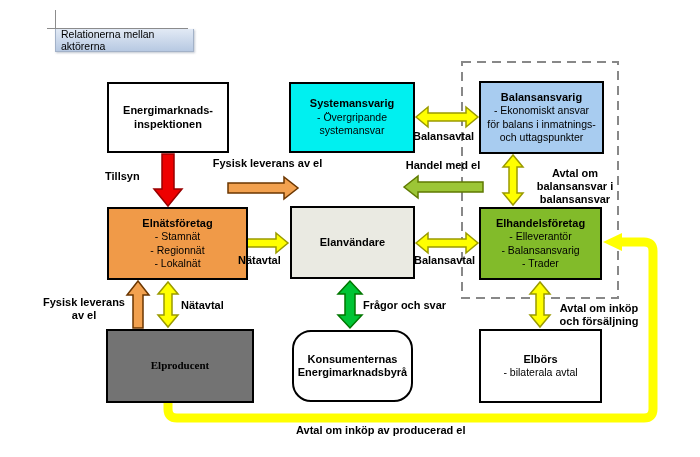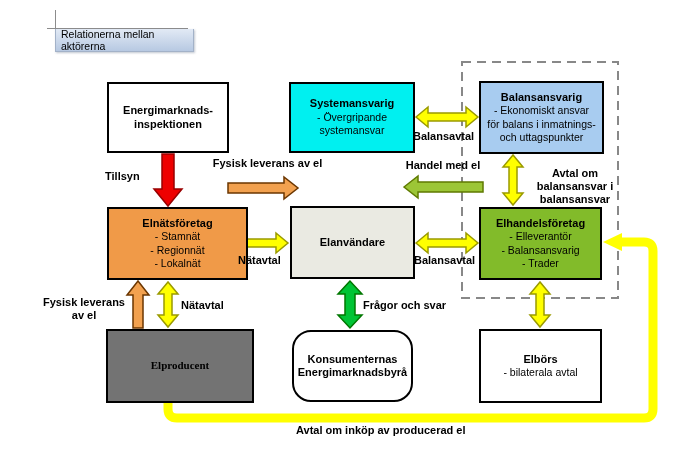--- a/index.html
+++ b/index.html
@@ -149,15 +149,19 @@
     <div>balansansvar</div>
   </div>
   <div class="lbl" id="lbl-natavtal-mid">Nätavtal</div>
   <div class="lbl" id="lbl-elprisavtal">Balansavtal</div>
   <div class="lbl multi" id="lbl-fysisk-left">
     <div>Fysisk leverans</div>
     <div>av el</div>
   </div>
   <div class="lbl" id="lbl-natavtal-low">Nätavtal</div>
   <div class="lbl" id="lbl-fragor">Frågor och svar</div>
+  <div class="lbl multi" id="lbl-avtal-inkop">
+    <div>Avtal om inköp</div>
+    <div>och försäljning</div>
+  </div>
   <div class="lbl" id="lbl-producerad">Avtal om inköp av producerad el</div>
 
 </div>
 
 </body></html>

